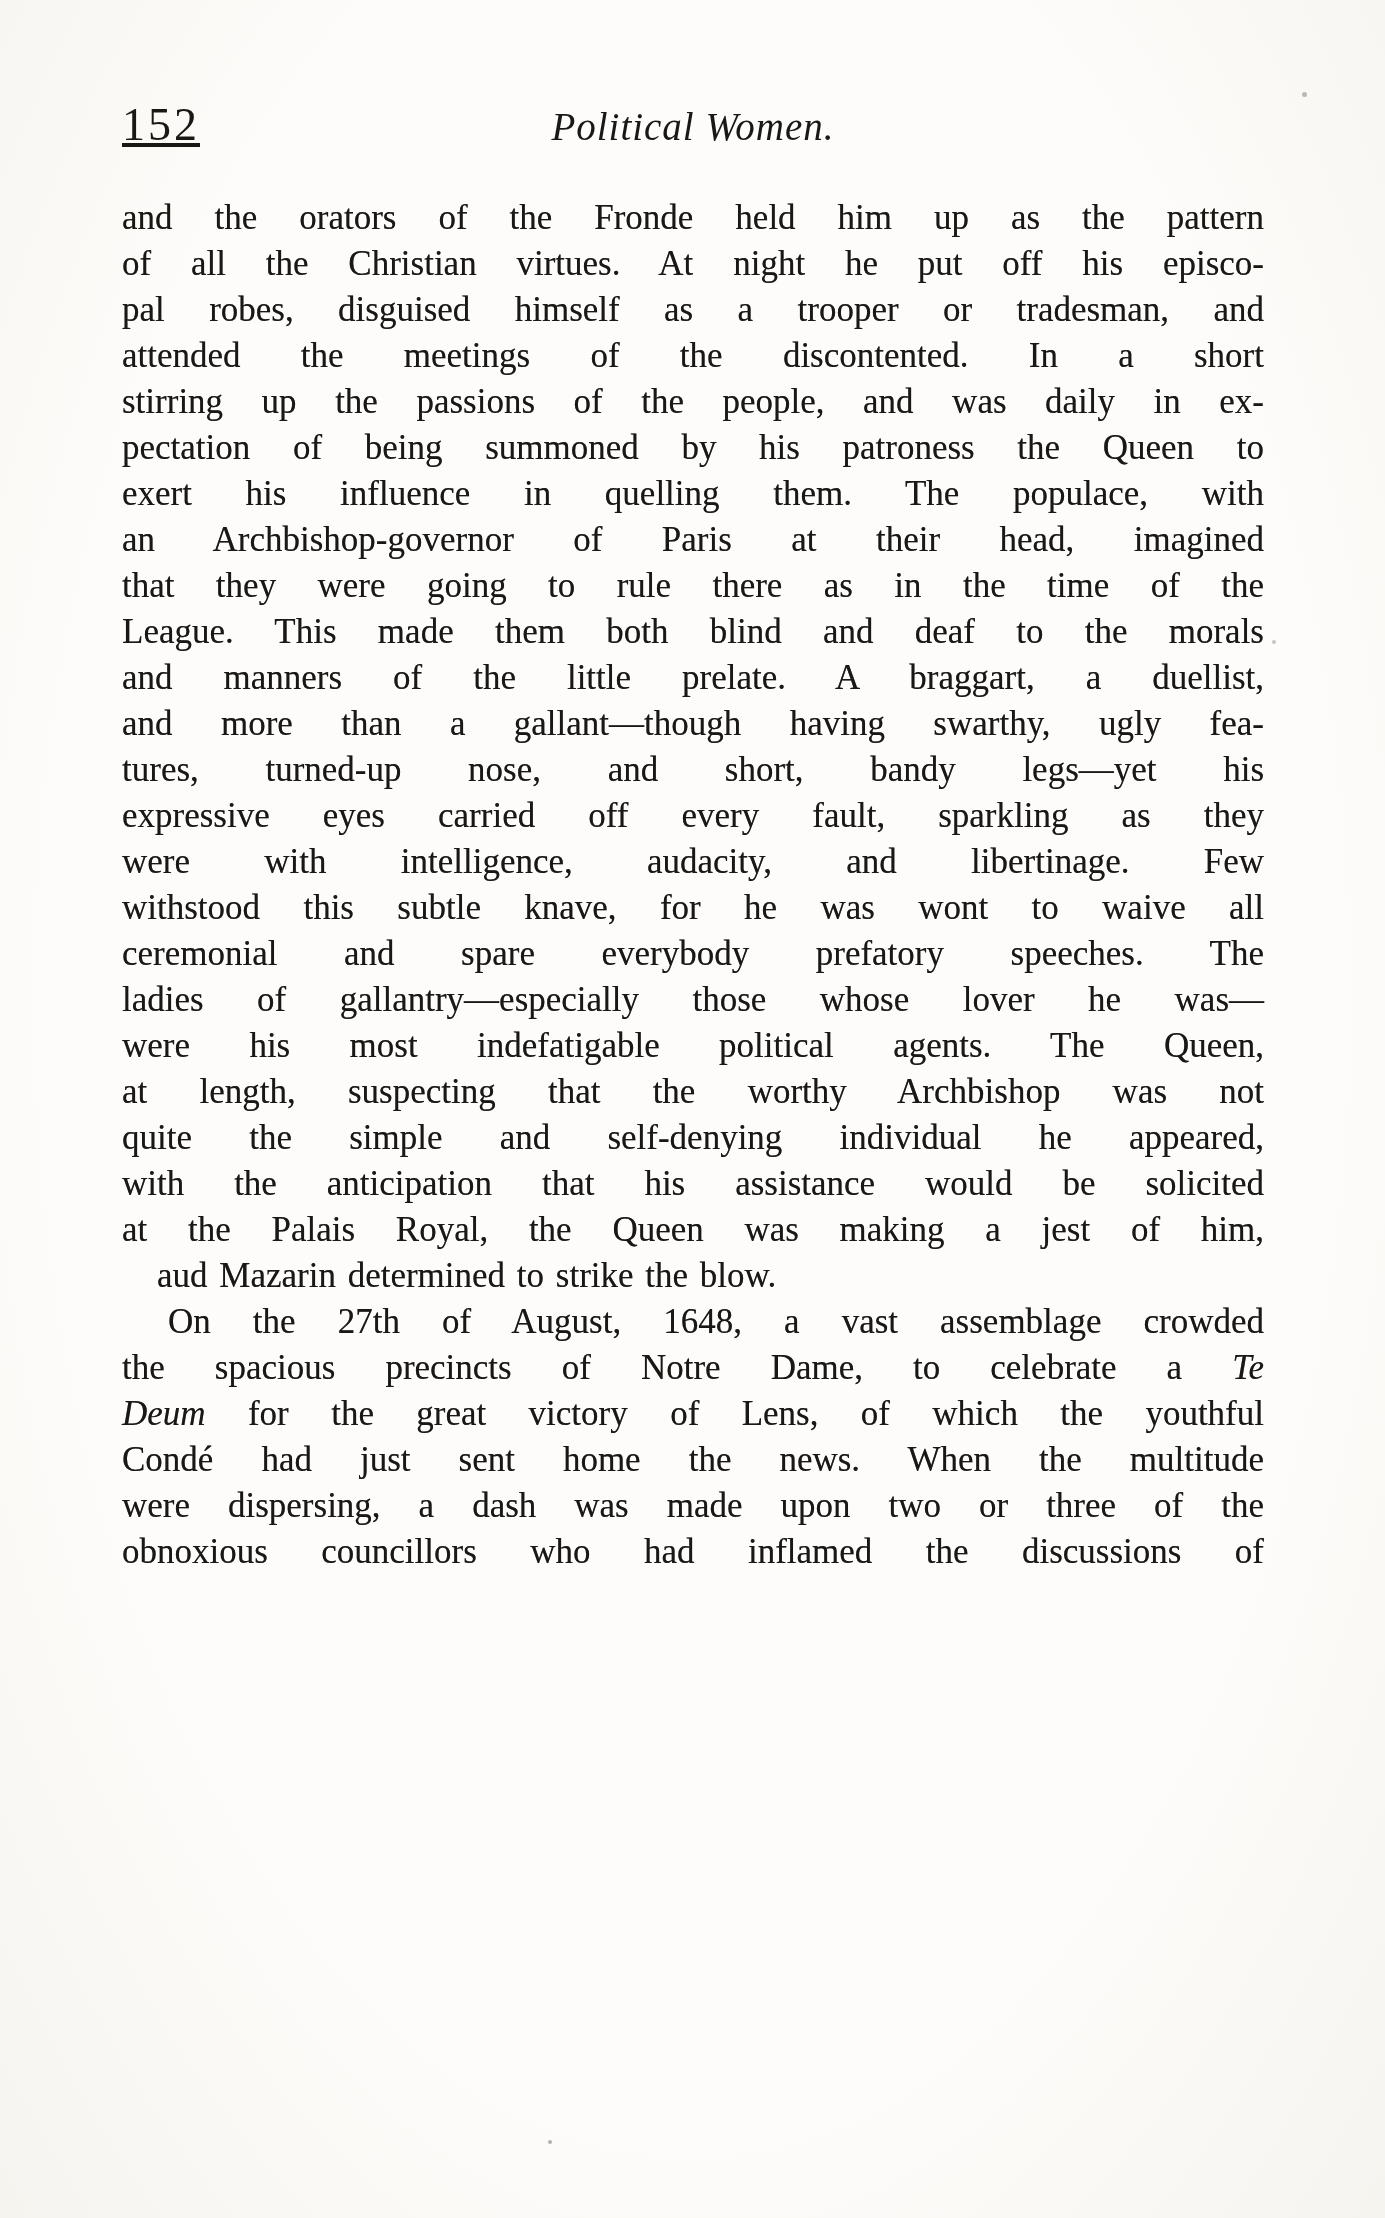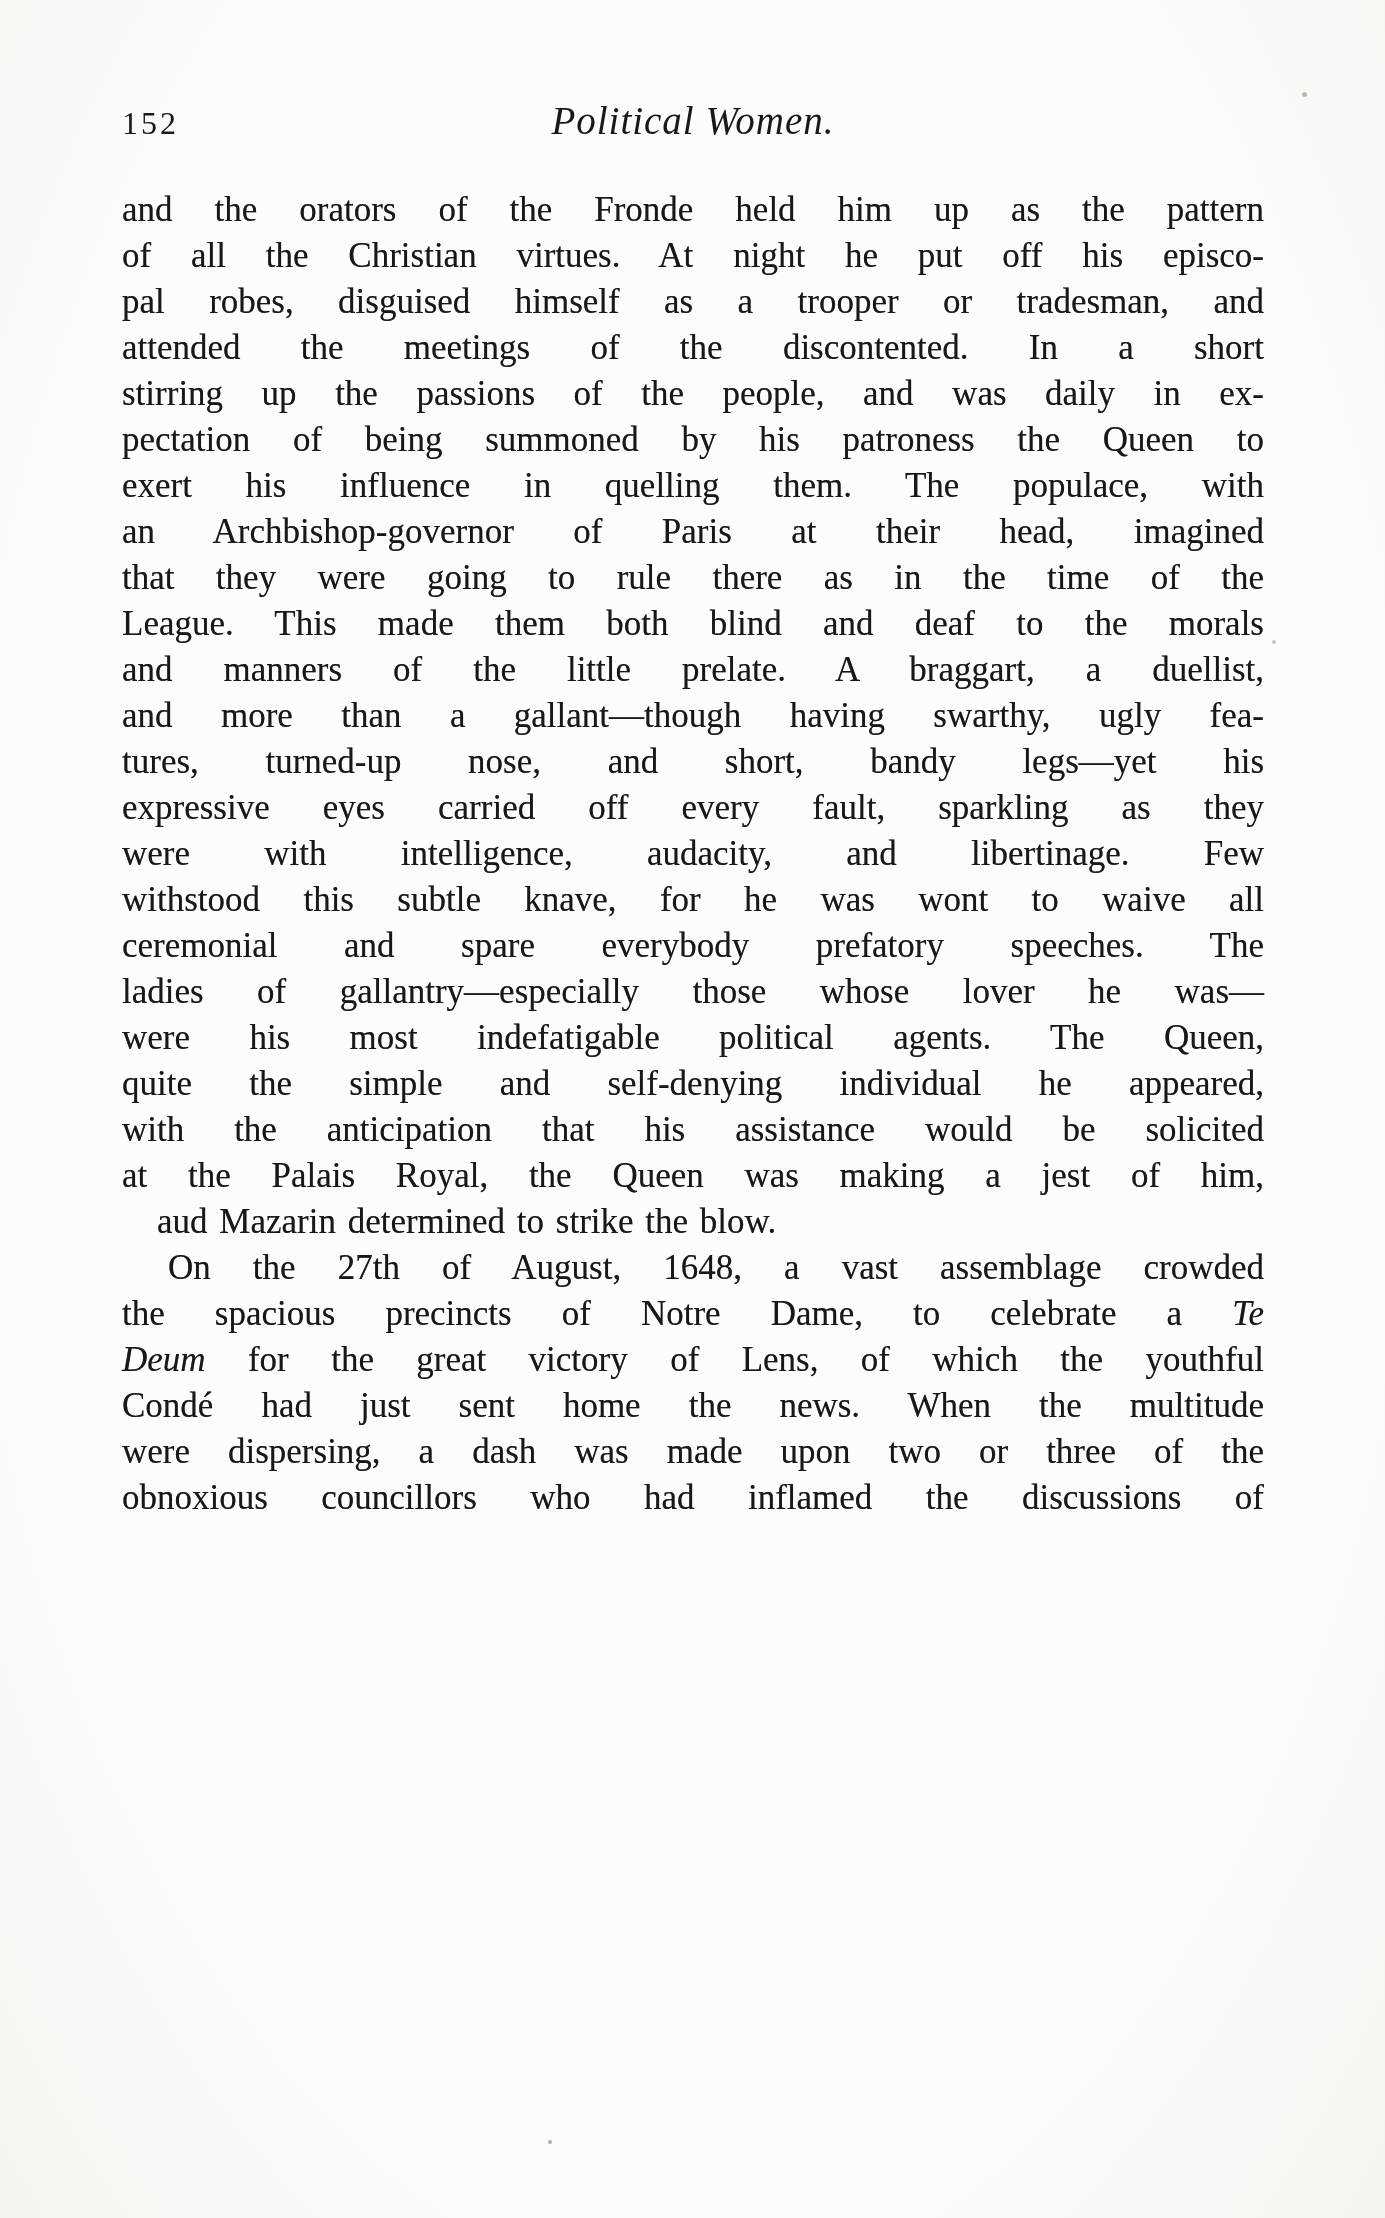--- a/index.html
+++ b/index.html
@@ -23,22 +23,23 @@
   }
 
   .header {
     display: grid;
     grid-template-columns: 1fr auto 1fr;
     align-items: baseline;
   }
 
   .page-number {
     justify-self: start;
-    font-size: 32px;
+    font-size: 46px;
     letter-spacing: 3px;
+    text-decoration: underline;
   }
 
   .running-title {
     justify-self: center;
     font-style: italic;
     font-size: 39px;
     letter-spacing: 1px;
   }
 
   .text-block {
@@ -90,20 +91,21 @@
         <div class="line"><span>League. This made them both blind and deaf to the morals</span></div>
         <div class="line"><span>and manners of the little prelate. A braggart, a duellist,</span></div>
         <div class="line"><span>and more than a gallant—though having swarthy, ugly fea-</span></div>
         <div class="line"><span>tures, turned-up nose, and short, bandy legs—yet his</span></div>
         <div class="line"><span>expressive eyes carried off every fault, sparkling as they</span></div>
         <div class="line"><span>were with intelligence, audacity, and libertinage. Few</span></div>
         <div class="line"><span>withstood this subtle knave, for he was wont to waive all</span></div>
         <div class="line"><span>ceremonial and spare everybody prefatory speeches. The</span></div>
         <div class="line"><span>ladies of gallantry—especially those whose lover he was—</span></div>
         <div class="line"><span>were his most indefatigable political agents. The Queen,</span></div>
+        <div class="line"><span>at length, suspecting that the worthy Archbishop was not</span></div>
         <div class="line"><span>quite the simple and self-denying individual he appeared,</span></div>
         <div class="line"><span>with the anticipation that his assistance would be solicited</span></div>
         <div class="line"><span>at the Palais Royal, the Queen was making a jest of him,</span></div>
         <div class="line line-end"><span>aud Mazarin determined to strike the blow.</span></div>
         <div class="line line-indent"><span>On the 27th of August, 1648, a vast assemblage crowded</span></div>
         <div class="line"><span>the spacious precincts of Notre Dame, to celebrate a </span><span class="italic">Te</span></div>
         <div class="line"><span class="italic">Deum</span><span> for the great victory of Lens, of which the youthful</span></div>
         <div class="line"><span>Condé had just sent home the news. When the multitude</span></div>
         <div class="line"><span>were dispersing, a dash was made upon two or three of the</span></div>
         <div class="line"><span>obnoxious councillors who had inflamed the discussions of</span></div>

